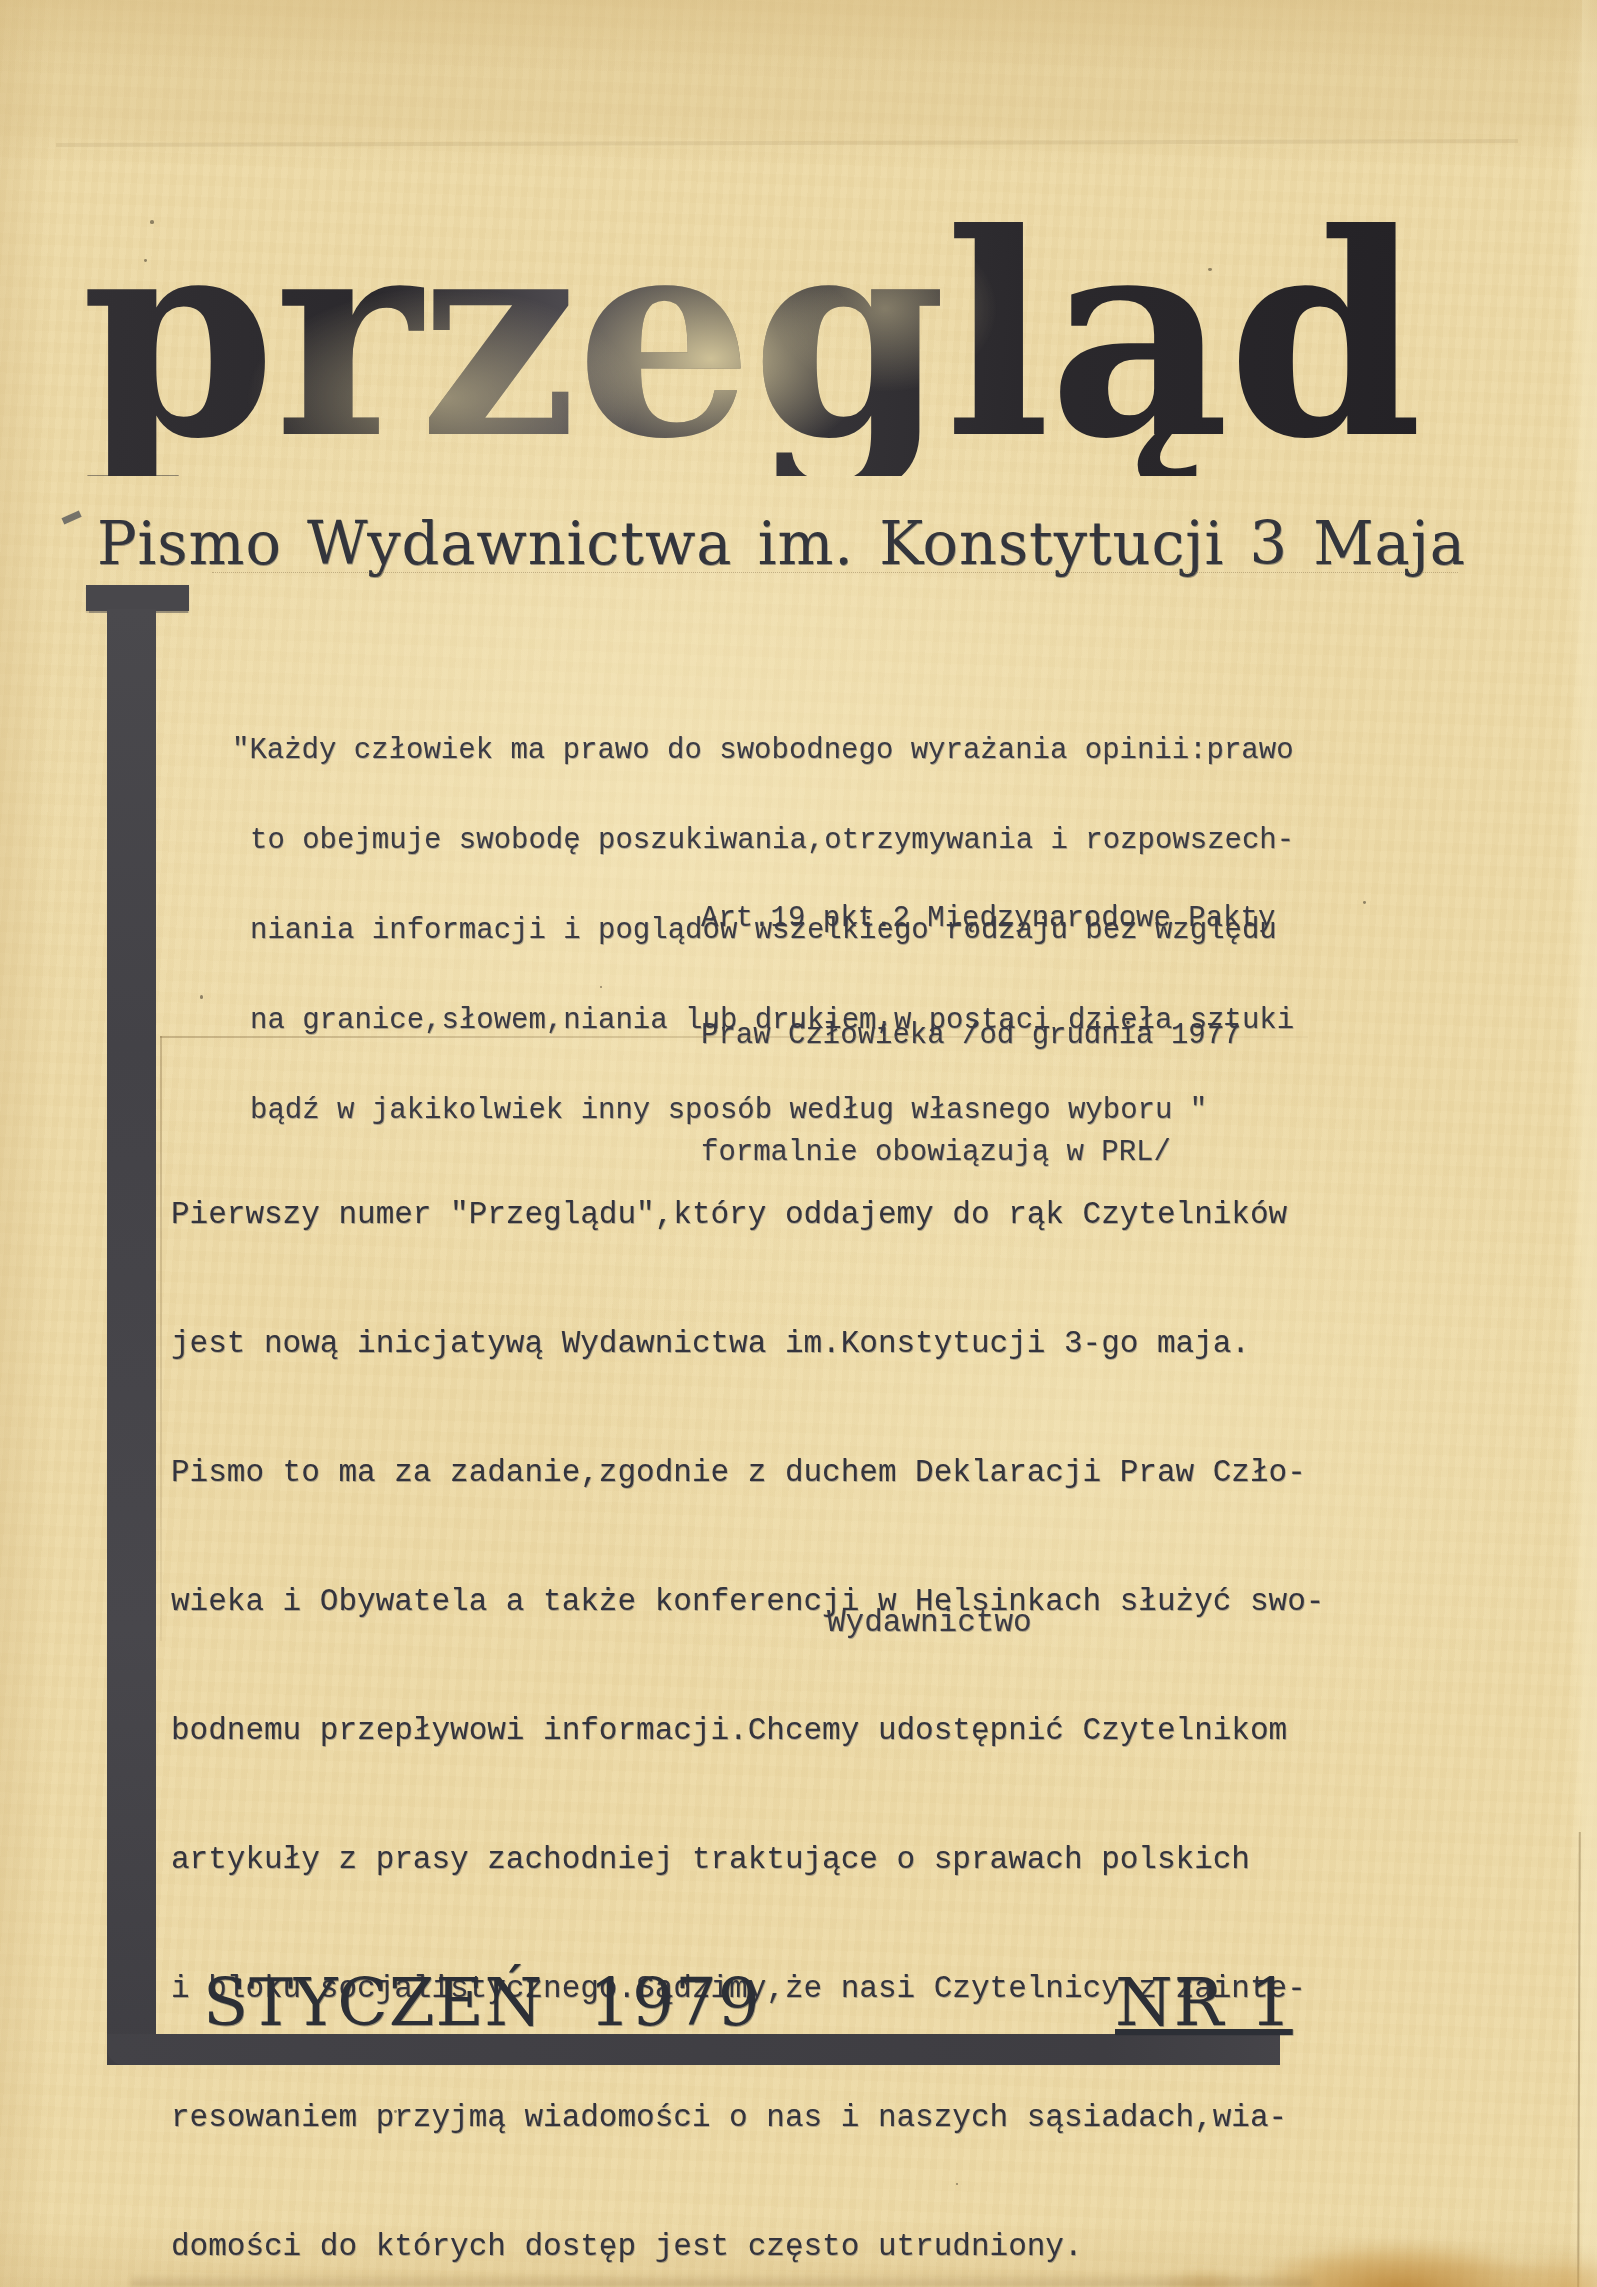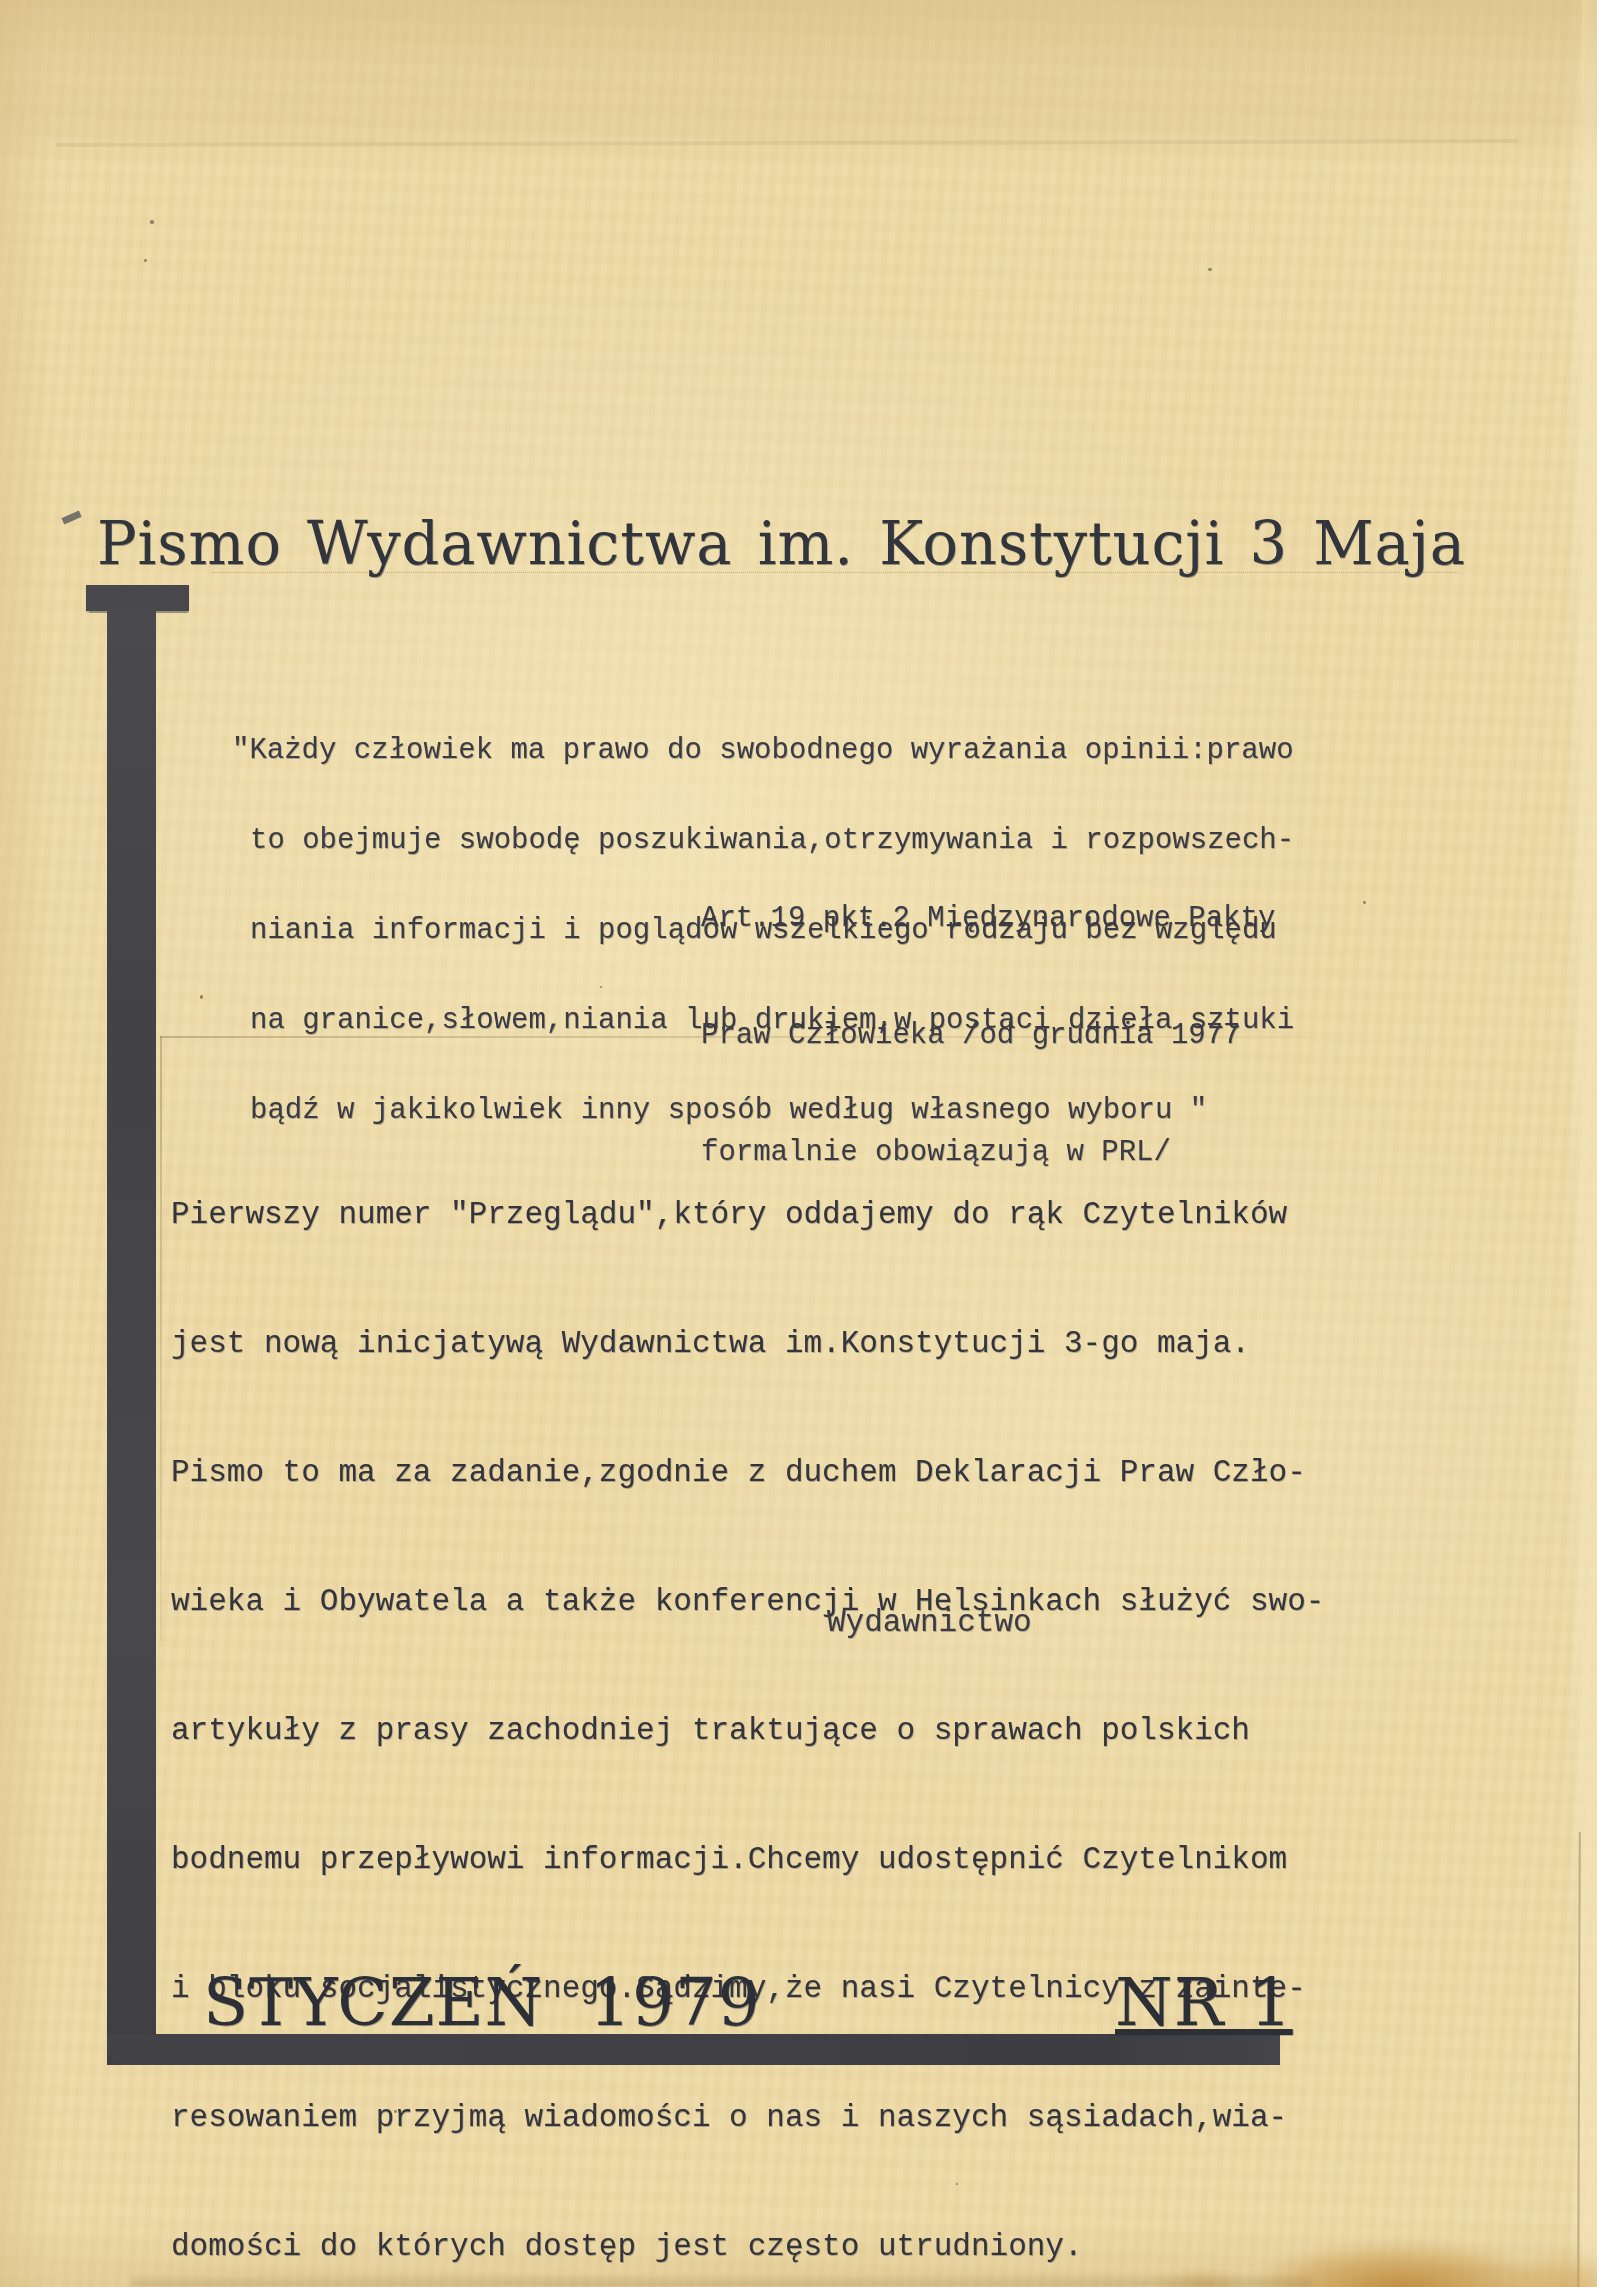--- a/index.html
+++ b/index.html
@@ -114,20 +114,21 @@
     filter:blur(1.9px);}
   .speck{position:absolute;border-radius:50%;background:rgba(66,56,42,.55);}
 </style>
 </head>
 <body>
 
 <div class="page">
 
   <div class="abs top-streak"></div>
 
+  <h1 class="abs masthead" style="margin:0;">przegląd</h1>
   <div class="abs subtitle-tick"></div>
   <div class="abs subtitle">Pismo Wydawnictwa im. Konstytucji 3 Maja</div>
   <div class="abs dotted-rule"></div>
 
   <div class="abs bar bar-cap"></div>
   <div class="abs bar bar-stem"></div>
   <div class="abs bar bar-bottom"></div>
 
   <div class="abs mono quote">
     <div class="qline">"Każdy człowiek ma prawo do swobodnego wyrażania opinii:prawo</div>
@@ -143,22 +144,22 @@
   </div>
 
   <div class="abs frame-top"></div>
   <div class="abs frame-left"></div>
 
   <div class="abs mono body-text">
     <div>Pierwszy numer "Przeglądu",który oddajemy do rąk Czytelników</div>
     <div>jest nową inicjatywą Wydawnictwa im.Konstytucji 3-go maja.</div>
     <div>Pismo to ma za zadanie,zgodnie z duchem Deklaracji Praw Czło-</div>
     <div>wieka i Obywatela a także konferencji w Helsinkach służyć swo-</div>
+    <div>bodnemu przepływowi informacji.Chcemy udostępnić Czytelnikom</div>
     <div>artykuły z prasy zachodniej traktujące o sprawach polskich</div>
-    <div>bodnemu przepływowi informacji.Chcemy udostępnić Czytelnikom</div>
     <div>i bloku socjalistycznego.Sądzimy,że nasi Czytelnicy z zainte-</div>
     <div>resowaniem przyjmą wiadomości o nas i naszych sąsiadach,wia-</div>
     <div>domości do których dostęp jest często utrudniony.</div>
     
     
   </div>
   <div class="abs mono signature">Wydawnictwo</div>
 
   <div class="abs footer-text footer-date">STYCZEŃ 1979</div>
   <div class="abs footer-text footer-issue">NR 1</div>

